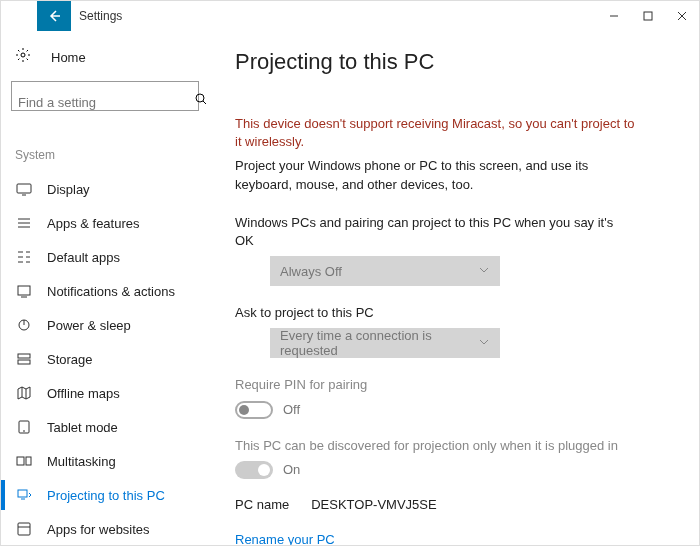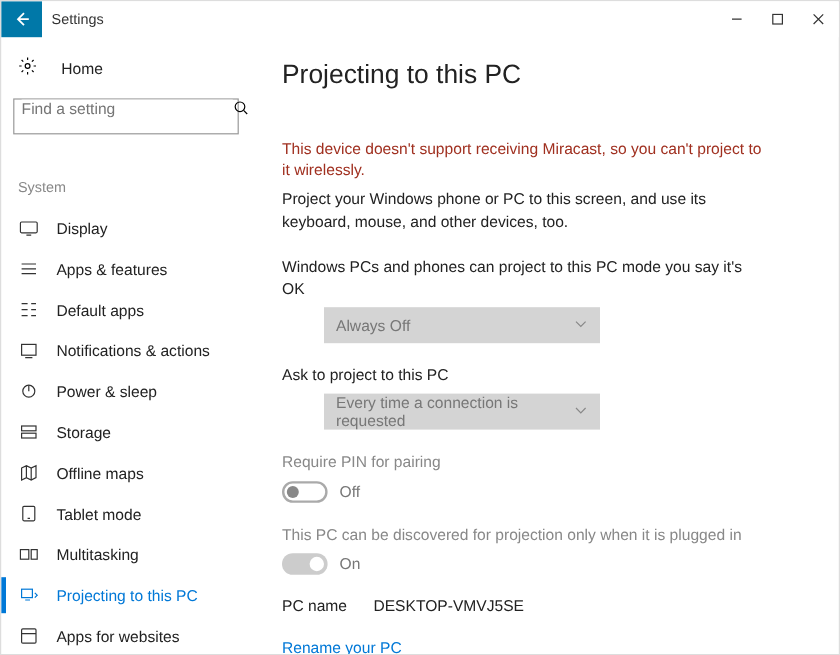--- a/index.html
+++ b/index.html
@@ -1,29 +1,29 @@
 <!DOCTYPE html>
 <html><head>
 <meta charset="utf-8">
 <style>
 * { margin: 0; padding: 0; box-sizing: border-box; font-family: "Segoe UI", Arial, sans-serif; }
 body { width: 700px; height: 546px; background: #fff; overflow: hidden; position: relative; border: 1px solid #ddd; }
 
-.titlebar { height: 30px; display: flex; align-items: center; background: #fff; }
+.titlebar { height: 30px; display: flex; align-items: center; background: #fff; margin-left: 36px; }
 .back-btn { width: 34px; height: 30px; background: #0078a8; display: flex; align-items: center; justify-content: center; color: #fff; }
 .title { font-size: 12px; color: #333; margin-left: 8px; }
 .win-controls { margin-left: auto; display: flex; }
 .win-btn { width: 34px; height: 30px; display: flex; align-items: center; justify-content: center; color: #333; font-size: 12px; font-family: "Segoe UI Symbol", sans-serif; }
 
 .content { display: flex; height: calc(100% - 30px); }
 
 .sidebar { width: 210px; padding: 10px 0 0 10px; }
 .home-row { display: flex; align-items: center; padding: 6px 4px 14px 4px; gap: 20px; }
 .home-row .label { font-size: 13px; color: #222; }
-.search-box { width: 188px; height: 30px; border: 1px solid #999; display: flex; align-items: flex-start; padding: 0 6px; margin-bottom: 14px; }
+.search-box { width: 188px; height: 30px; border: 1px solid #999; display: flex; align-items: flex-end; padding: 0 6px; margin-bottom: 14px; }
 .search-box input { border: none; outline: none; flex: 1; font-size: 13px; color: #666; }
 .sys-header { font-size: 12px; color: #888; padding: 4px 4px 10px 4px; margin-top: 33px; }
 .nav { list-style: none; }
 .nav li { display: flex; align-items: center; height: 34px; gap: 14px; padding-left: 4px; cursor: pointer; position: relative; }
 .nav li .icon { width: 18px; height: 18px; display: flex; align-items: center; justify-content: center; color: #333; }
 .nav li .label { font-size: 13px; color: #222; }
 .nav li.active::before { content: ""; position: absolute; left: -10px; top: 2px; bottom: 2px; width: 4px; background: #0078d7; }
 .nav li.active .label, .nav li.active .icon { color: #0078d7; }
 
 .main { flex: 1; padding: 18px 28px 0 24px; overflow: hidden; }
@@ -199,21 +199,21 @@
           <span class="label">About</span>
         </li>
     </ul>
   </div>
 
   <div class="main">
     <div class="page-title">Projecting to this PC</div>
     <div class="warn">This device doesn't support receiving Miracast, so you can't project to it wirelessly.</div>
     <div class="desc">Project your Windows phone or PC to this screen, and use its keyboard, mouse, and other devices, too.</div>
 
-    <div class="field-label">Windows PCs and phones can project to this PC mode you say it's OK</div>
+    <div class="field-label">Windows PCs and pairing can project to this PC when you say it's OK</div>
     <div class="combo">
       <span>Always Off</span>
       <span class="chev"><svg width="12" height="12" viewBox="0 0 12 12">
             <path d="M2 4l4 4 4-4"></path>
           </svg></span>
     </div>
 
     <div class="field-label">Ask to project to this PC</div>
     <div class="combo">
       <span>Every time a connection is requested</span>

